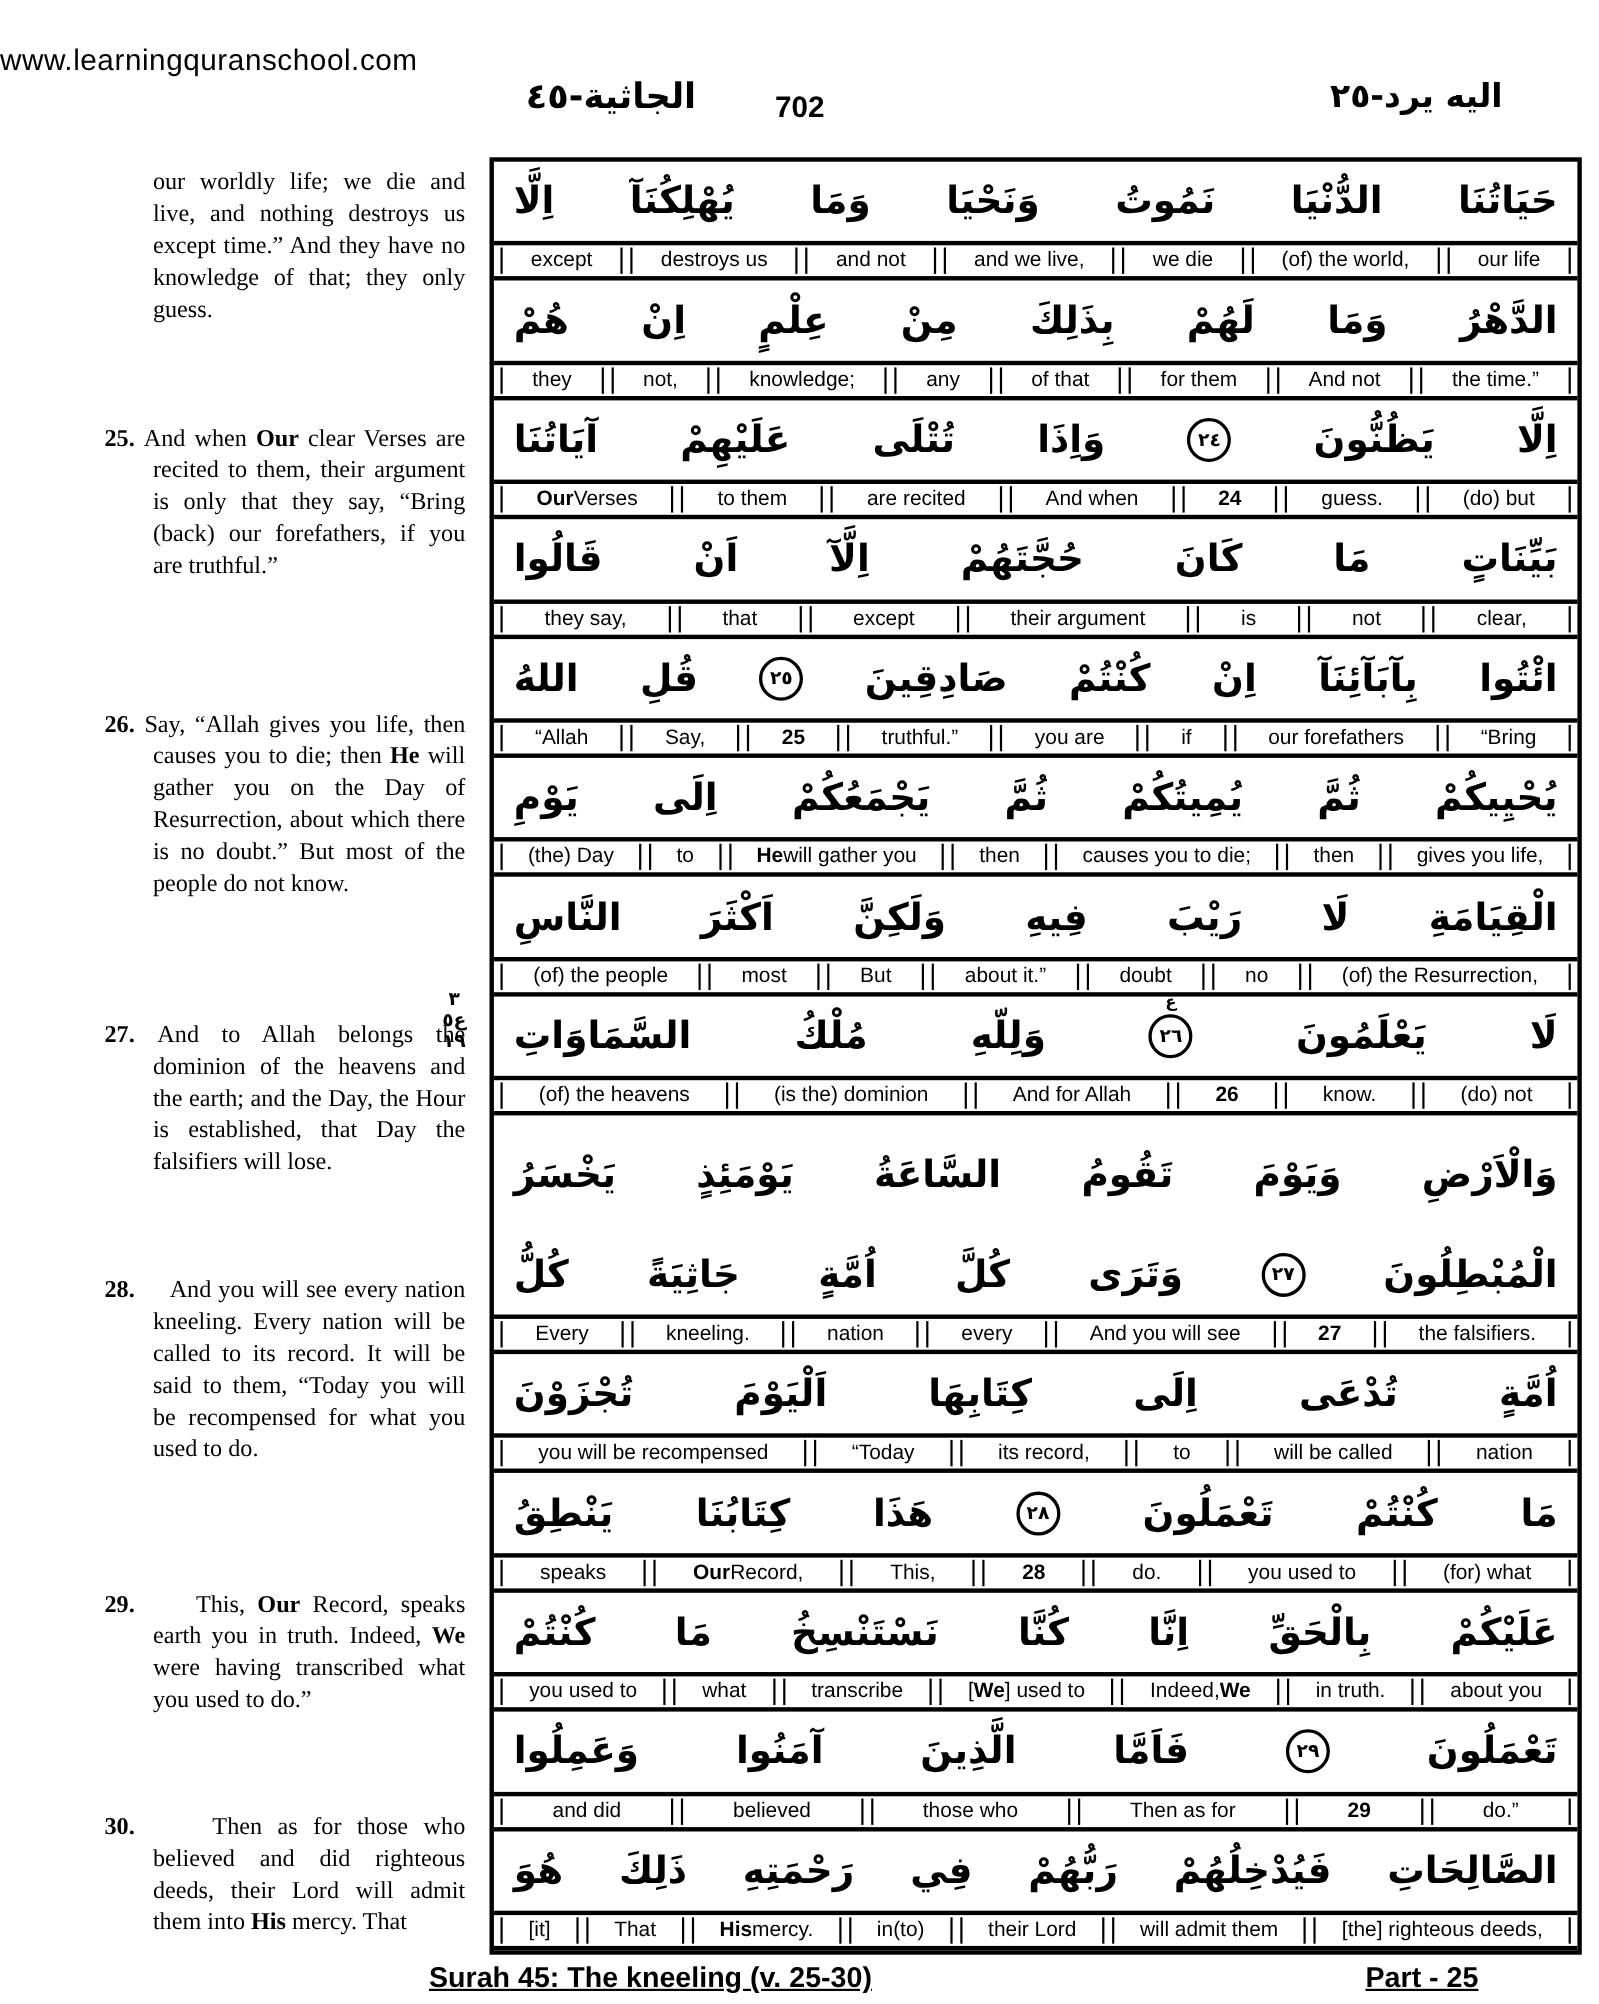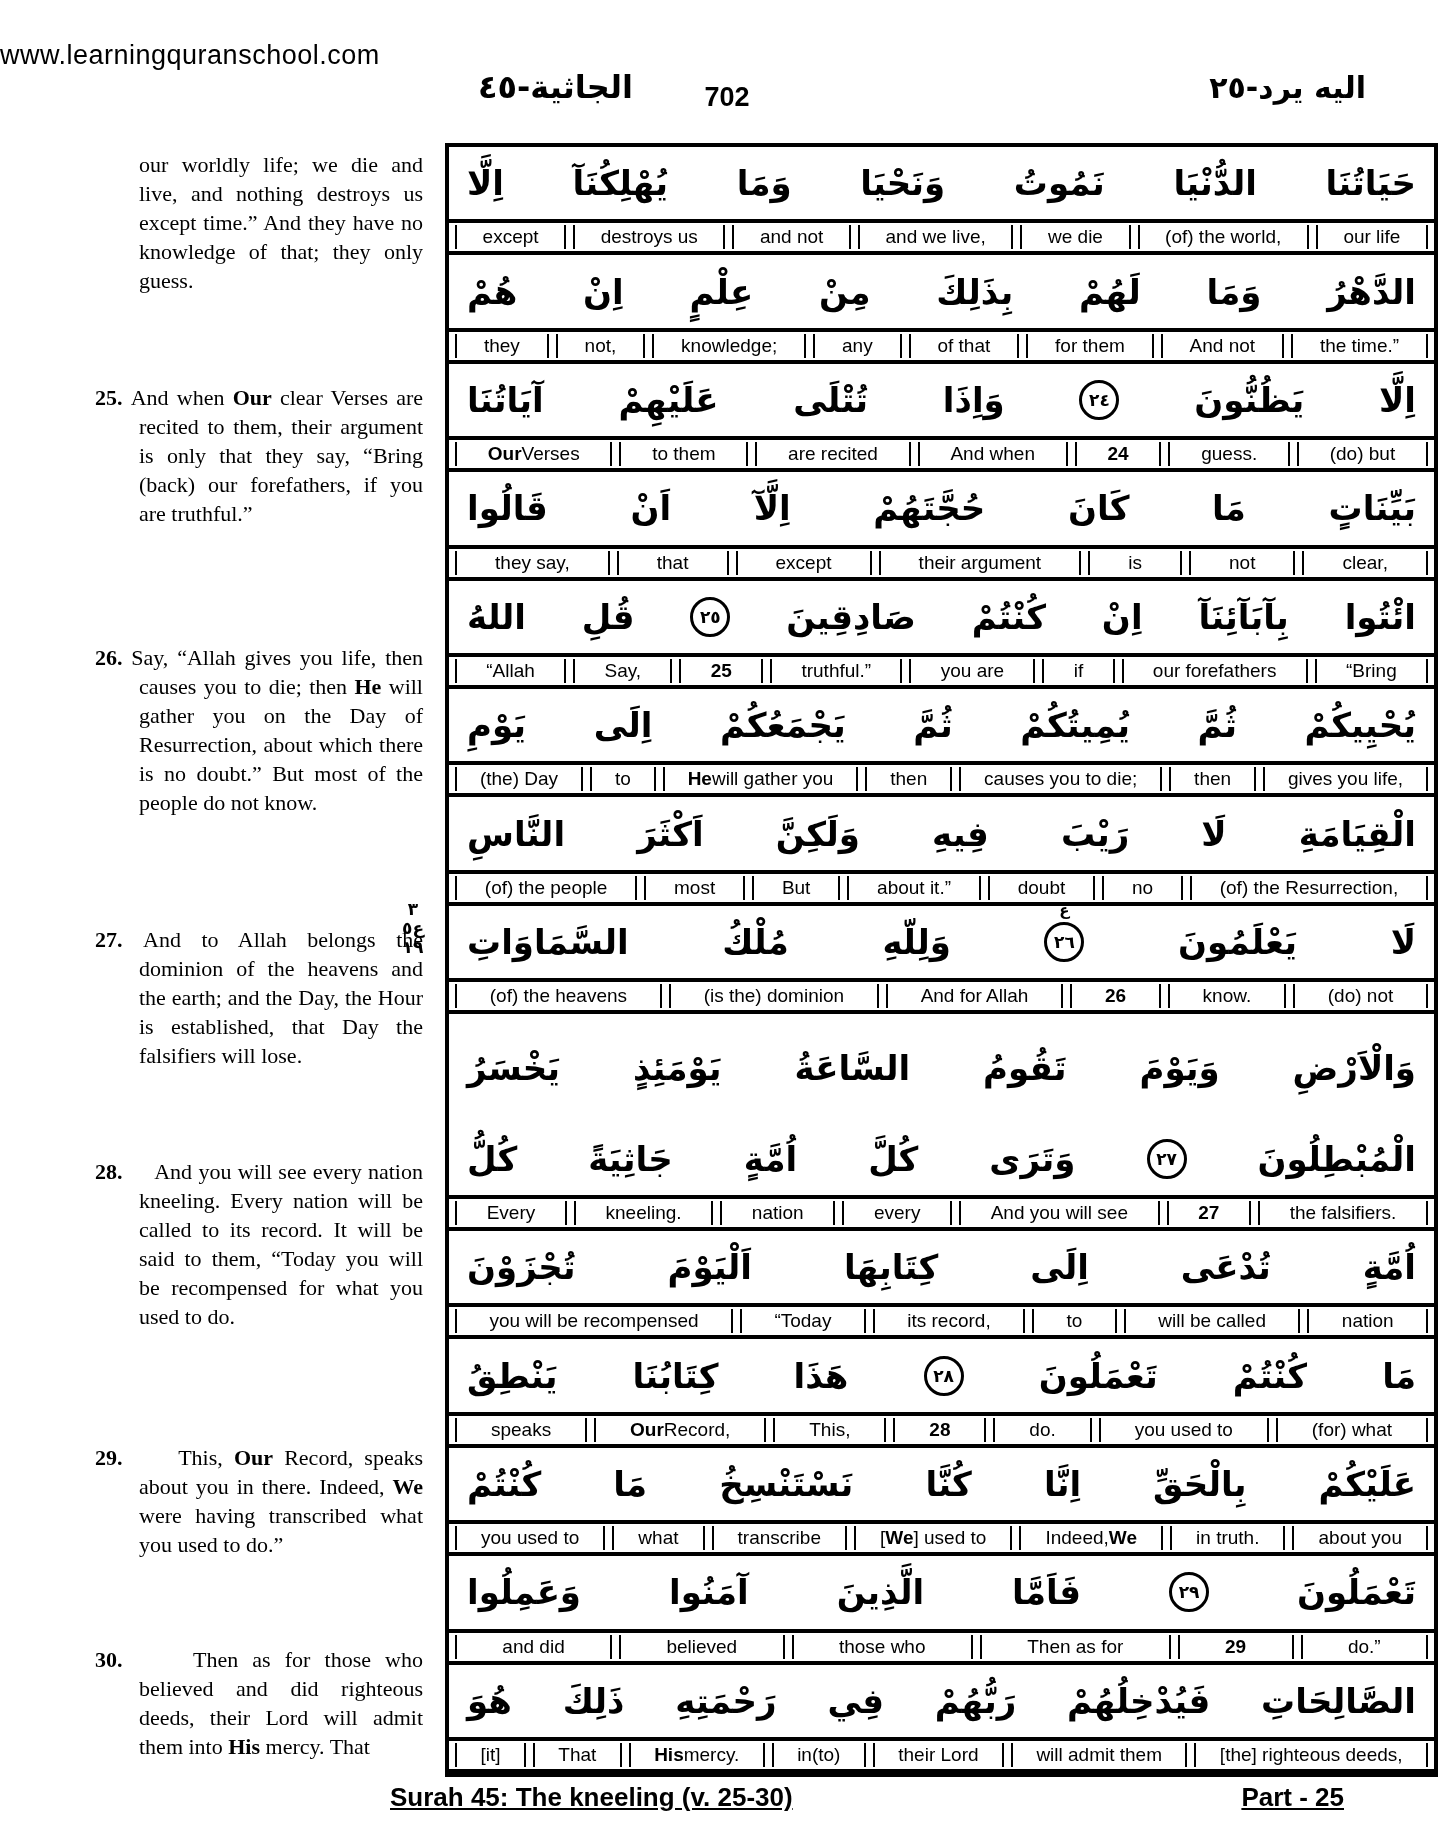--- a/index.html
+++ b/index.html
@@ -29,21 +29,21 @@
     border:4px solid #000;box-sizing:border-box;display:flex;flex-direction:column;background:#fff;}
   .unit{flex:1;display:flex;flex-direction:column;min-height:0;}
   .arabic-band{flex:1;display:flex;direction:rtl;align-items:center;
     justify-content:space-between;padding:0 18px;
     font:bold 34px "DejaVu Sans",sans-serif;white-space:nowrap;min-height:0;}
   .vbadge{display:inline-flex;width:34px;height:34px;border:3px solid #000;border-radius:50%;
     align-items:center;justify-content:center;font-size:17px;flex:0 0 auto;position:relative;}
   .vbadge .ain{position:absolute;top:-22px;left:50%;transform:translateX(-50%);
     font-size:15px;line-height:15px;}
   .strip{height:36px;flex:0 0 36px;border-top:4px solid #000;border-bottom:4px solid #000;
-    display:flex;gap:7px;padding:2px 6px;box-sizing:border-box;align-items:stretch;justify-content:center;}
+    display:flex;gap:7px;padding:2px 6px;box-sizing:border-box;align-items:stretch;}
   .cell{flex:1 1 auto;border-left:2.5px solid #000;border-right:2.5px solid #000;
     display:flex;align-items:center;justify-content:center;text-align:center;
     font:19px "Liberation Sans",sans-serif;white-space:nowrap;padding:0 9px;}
   .cell b{font-weight:bold;}
 
   
   .footer{position:absolute;left:390px;right:110px;top:1782px;display:flex;
     justify-content:space-between;font:bold 26px "Liberation Sans",sans-serif;text-decoration:underline;}
 </style>
 </head>
@@ -53,21 +53,21 @@
 <div class="surah-arabic">الجاثية-٤٥</div>
 <div class="page-number">702</div>
 <div class="juz-arabic">اليه يرد-٢٥</div>
 
 <div class="left-col" id="left-col">
     <div class="para" style="top: 150px;"><span>our worldly life; we die and live, and nothing destroys us except time.” And they have no knowledge of that; they only guess.</span></div>
     <div class="para numbered" style="top: 383px;"><b>25. </b><span>And when </span><b>Our</b><span> clear Verses are recited to them, their argument is only that they say, “Bring (back) our forefathers, if you are truthful.”</span></div>
     <div class="para numbered" style="top: 643px;"><b>26. </b><span>Say, “Allah gives you life, then causes you to die; then </span><b>He</b><span> will gather you on the Day of Resurrection, about which there is no doubt.” But most of the people do not know.</span></div>
     <div class="para numbered" style="top: 925px;"><b>27. </b><span>And to Allah belongs the dominion of the heavens and the earth; and the Day, the Hour is established, that Day the falsifiers will lose.</span></div>
     <div class="para numbered" style="top: 1157px;"><b>28. </b><span>&nbsp;&nbsp;&nbsp;&nbsp;And you will see every nation kneeling. Every nation will be called to its record. It will be said to them, “Today you will be recompensed for what you used to do.</span></div>
-    <div class="para numbered" style="top: 1443px;"><b>29. </b><span>&nbsp;&nbsp;&nbsp;&nbsp;This, </span><b>Our</b><span> Record, speaks about you in there. Indeed, </span><b>We</b><span> were having transcribed what you used to do.”</span></div>
+    <div class="para numbered" style="top: 1443px;"><b>29. </b><span>&nbsp;&nbsp;&nbsp;&nbsp;This, </span><b>Our</b><span> Record, speaks earth you in truth. Indeed, </span><b>We</b><span> were having transcribed what you used to do.”</span></div>
     <div class="para numbered" style="top: 1645px;"><b>30. </b><span>&nbsp;&nbsp;&nbsp;&nbsp;Then as for those who believed and did righteous deeds, their Lord will admit them into </span><b>His</b><span> mercy. That</span></div>
   </div>
 <div class="ruku-marker" id="ruku-marker">
     <div>٣</div>
     <div>ع٥</div>
     <div>١٩</div>
   </div>
 
 <div class="qtable" id="qtable">
     <div class="unit">

